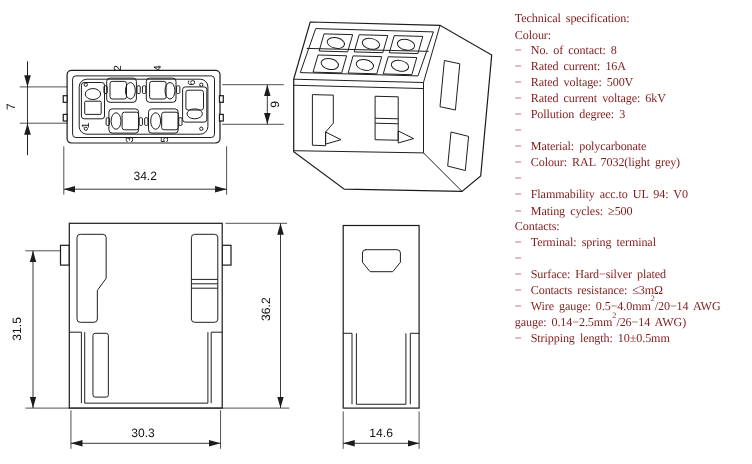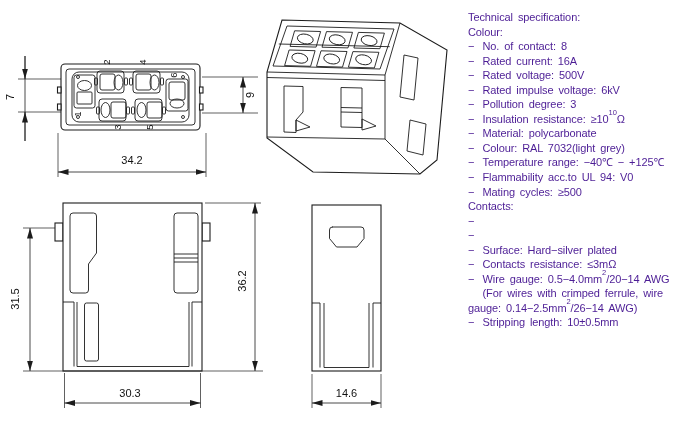--- a/index.html
+++ b/index.html
@@ -2,21 +2,21 @@
 <html><head>
 <meta charset="utf-8">
 <style>
   html,body{margin:0;padding:0;background:#fff;}
   .page{position:relative;width:684px;height:422px;background:#fff;overflow:hidden;
         font-family:"Liberation Sans",sans-serif;}
   .drawing{position:absolute;left:0;top:0;}
   svg text{font-family:"Liberation Sans",sans-serif;}
   .lbl{font-size:11px;fill:#111;text-anchor:middle;}
   .num{font-size:9.5px;fill:#111;text-anchor:middle;}
-  .spec{position:absolute;left:468px;top:10px;width:214px;color:#4c1d95;}
+  .spec{position:absolute;left:468px;top:10px;width:214px;color:#7f1d1d;font-family:Liberation Serif, serif;}
   .ln{display:flex;font-size:11px;line-height:14.55px;white-space:nowrap;
       word-spacing:2px;letter-spacing:-0.1px;}
   .ln .b{flex:0 0 14.5px;width:14.5px;}
   .ln sup{font-size:7.5px;line-height:0;position:relative;top:-3px;}
 </style>
 </head>
 <body>
 
 <div class="page">
 
@@ -216,74 +216,72 @@
     <div class="ln">
         <span class="b">−</span>
         <span class="t">Rated current: 16A</span>
       </div>
     <div class="ln">
         <span class="b">−</span>
         <span class="t">Rated voltage: 500V</span>
       </div>
     <div class="ln">
         <span class="b">−</span>
-        <span class="t">Rated impulse voltage: 6kV</span>
+        <span class="t">Rated current voltage: 6kV</span>
       </div>
     <div class="ln">
         <span class="b">−</span>
         <span class="t">Pollution degree: 3</span>
       </div>
     <div class="ln">
         <span class="b">−</span>
-        <span class="t"><span>Insulation resistance: ≥10</span><sup>10</sup><span>Ω</span></span>
       </div>
     <div class="ln">
         <span class="b">−</span>
         <span class="t">Material: polycarbonate</span>
       </div>
     <div class="ln">
         <span class="b">−</span>
         <span class="t">Colour: RAL 7032(light grey)</span>
       </div>
     <div class="ln">
         <span class="b">−</span>
-        <span class="t">Temperature range: −40℃ − +125℃</span>
       </div>
     <div class="ln">
         <span class="b">−</span>
         <span class="t">Flammability acc.to UL 94: V0</span>
       </div>
     <div class="ln">
         <span class="b">−</span>
         <span class="t">Mating cycles: ≥500</span>
       </div>
     <div class="ln flush">
         <span class="t">Contacts:</span>
       </div>
     <div class="ln">
         <span class="b">−</span>
+        <span class="t">Terminal: spring terminal</span>
       </div>
     <div class="ln">
         <span class="b">−</span>
       </div>
     <div class="ln">
         <span class="b">−</span>
         <span class="t">Surface: Hard−silver plated</span>
       </div>
     <div class="ln">
         <span class="b">−</span>
         <span class="t">Contacts resistance: ≤3mΩ</span>
       </div>
     <div class="ln">
         <span class="b">−</span>
         <span class="t"><span>Wire gauge: 0.5−4.0mm</span><sup>2</sup><span>/20−14 AWG</span></span>
       </div>
     <div class="ln">
         <span class="b"></span>
-        <span class="t">(For wires with crimped ferrule, wire</span>
       </div>
     <div class="ln flush">
         <span class="t"><span>gauge: 0.14−2.5mm</span><sup>2</sup><span>/26−14 AWG)</span></span>
       </div>
     <div class="ln">
         <span class="b">−</span>
         <span class="t">Stripping length: 10±0.5mm</span>
       </div>
   </div>
 

